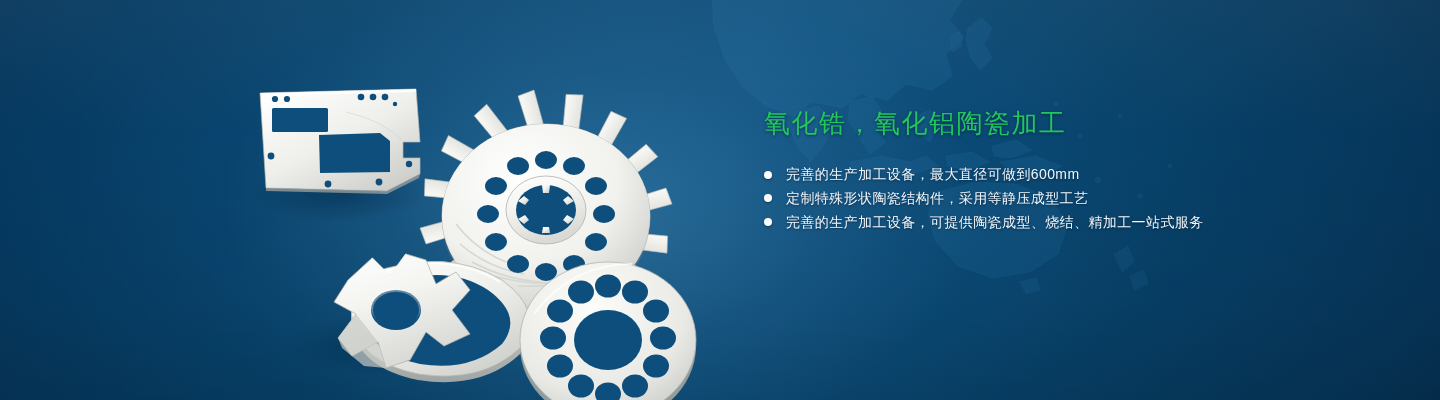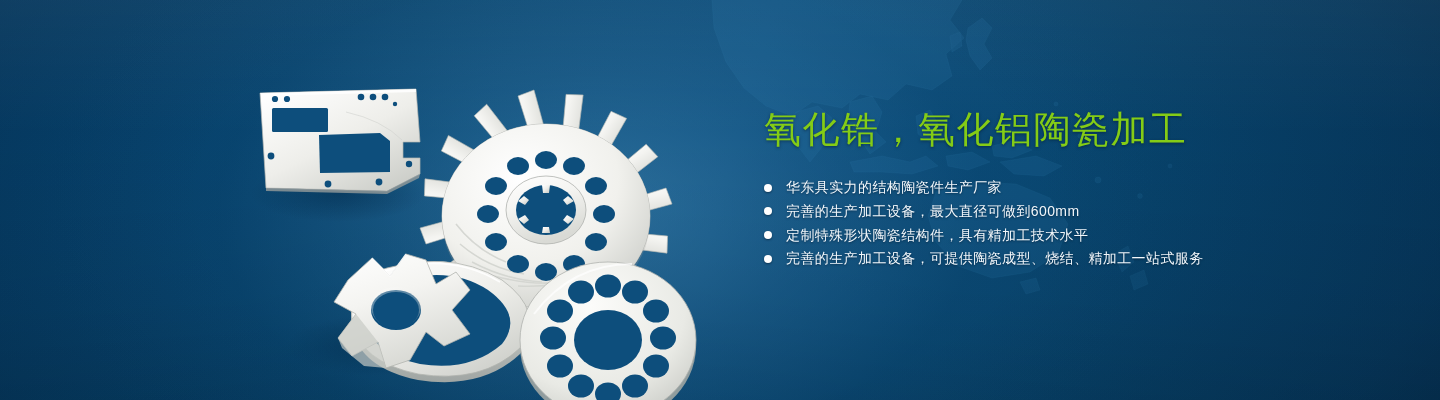--- a/index.html
+++ b/index.html
@@ -44,24 +44,24 @@
   
   .collage{position:absolute;left:230px;top:46px;width:490px;height:348px;}
   .collage svg{display:block;width:100%;height:100%;overflow:visible;}
 
   
   .textblock{
     position:absolute;left:764px;top:108px;width:600px;
   }
   .headline{
     margin:0;
-    font-size:37px;
+    font-size:26px;
     font-weight:400;
     letter-spacing:1.5px;
-    color:#84cc16;
+    color:#22c55e;
     line-height:1.2;
     text-shadow:0 1px 3px rgba(0,20,40,.55);
     white-space:nowrap;
   }
   .bullets{
     list-style:none;
     margin:28px 0 0 0;padding:0;
   }
   .bullets li{
     position:relative;
@@ -342,29 +342,25 @@
       </g>
     </svg>
   </div>
 
   <div class="textblock">
     <h1 class="headline">氧化锆，氧化铝陶瓷加工</h1>
 
     <ul class="bullets">
       <li>
         <span class="dot"></span>
-        <span>华东具实力的结构陶瓷件生产厂家</span>
-      </li>
-      <li>
-        <span class="dot"></span>
         <span>完善的生产加工设备，最大直径可做到600mm</span>
       </li>
       <li>
         <span class="dot"></span>
-        <span>定制特殊形状陶瓷结构件，具有精加工技术水平</span>
+        <span>定制特殊形状陶瓷结构件，采用等静压成型工艺</span>
       </li>
       <li>
         <span class="dot"></span>
         <span>完善的生产加工设备，可提供陶瓷成型、烧结、精加工一站式服务</span>
       </li>
     </ul>
   </div>
 
 </div>
 

